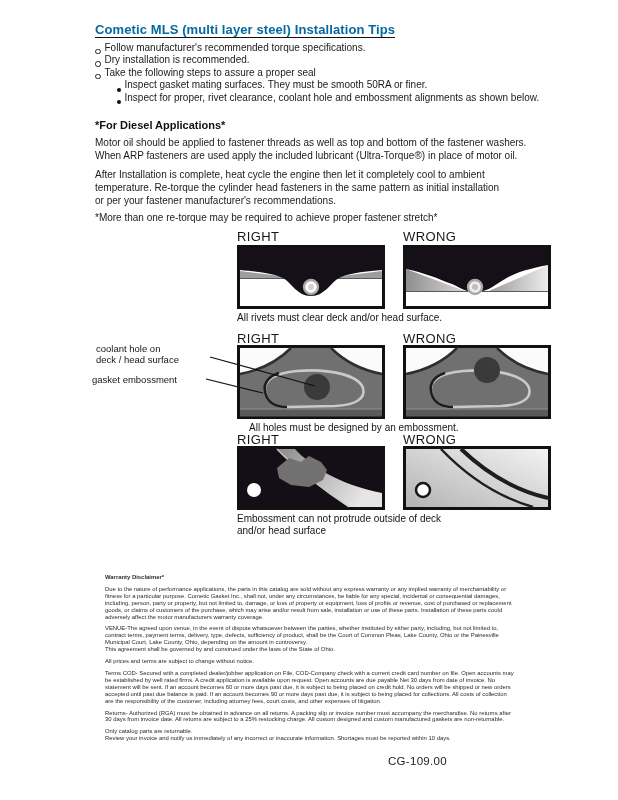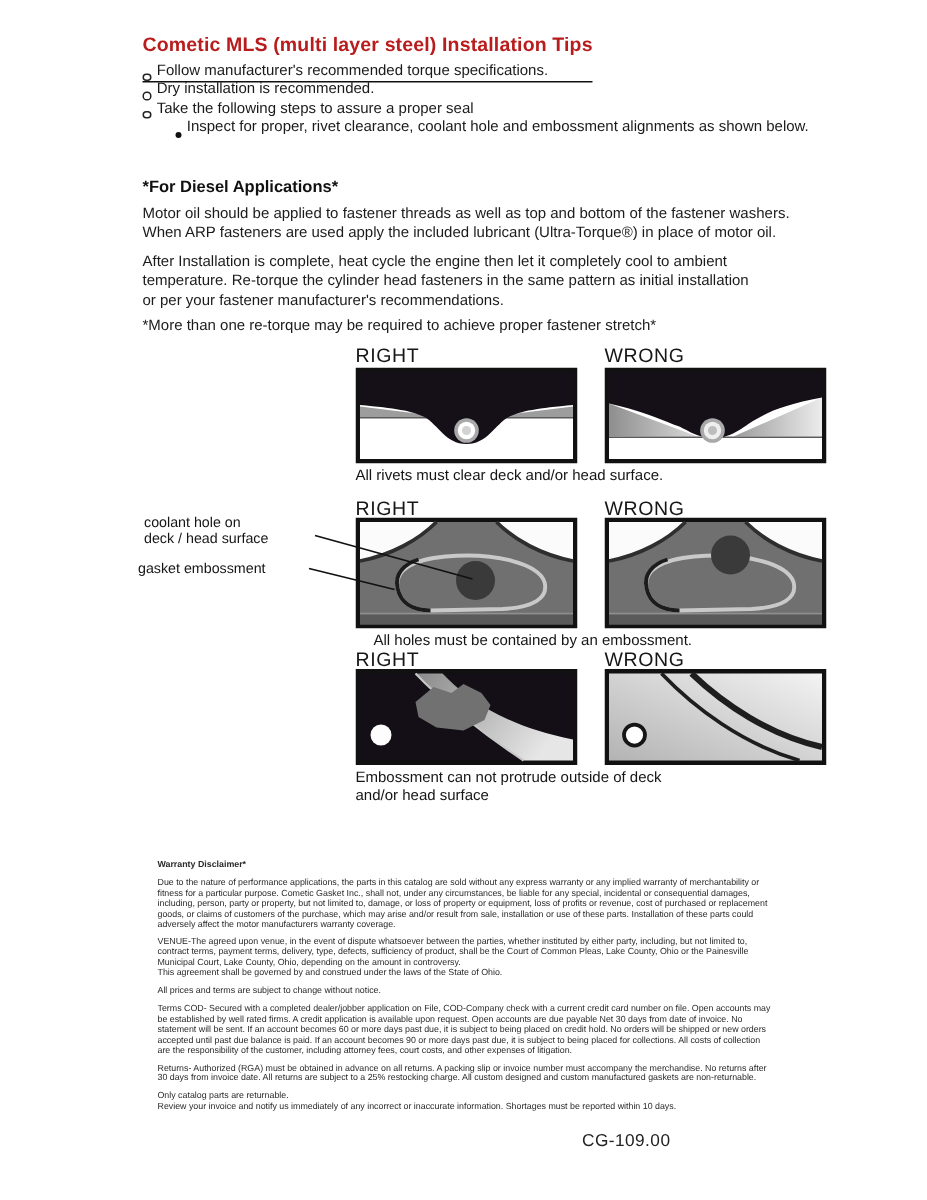--- a/index.html
+++ b/index.html
@@ -4,22 +4,22 @@
 <style>
   html,body{margin:0;padding:0;}
   .page{
     position:relative; width:618px; height:800px; background:#ffffff;
     font-family:"Liberation Sans", sans-serif; color:#1a1a1a; overflow:hidden;
   }
   .abs{position:absolute;}
   .lines{white-space:pre-line;}
 
   .title{
-    left:95px; top:22px; font-size:13px; font-weight:bold; color:#b91c1c;
-    border-bottom:1.5px solid #111; padding-bottom:17px; letter-spacing:0.1px;
+    left:95px; top:22px; font-size:13px; font-weight:bold; color:#0369a1;
+    border-bottom:1.5px solid #111; padding-bottom:0; letter-spacing:0.1px;
   }
   .tips{left:95px; top:42px; width:470px; font-size:10px;}
   .tip-row{display:flex; align-items:flex-end; line-height:12.4px;}
   .tip-row.sub{margin-left:22px;}
   .mark-o{flex:0 0 auto; width:3.5px; height:3.5px; border:1px solid #222; border-radius:50%; margin:3.5px 4px 0 0;}
   .mark-f{flex:0 0 auto; width:4px; height:4px; background:#111; border-radius:50%; margin:3.5px 3.5px 0 0;}
 
   .diesel-h{left:95px; top:119px; font-size:11px; font-weight:bold; color:#111;}
   .bodytext{font-size:10px; line-height:13px; color:#1b1b1b;}
   .p1{left:95px; top:136px; width:470px;}
@@ -51,20 +51,24 @@
       <span class="mark-o"></span>
       <span>Follow manufacturer's recommended torque specifications.</span>
     </div>
     <div class="tip-row">
       <span class="mark-o"></span>
       <span>Dry installation is recommended.</span>
     </div>
     <div class="tip-row">
       <span class="mark-o"></span>
       <span>Take the following steps to assure a proper seal</span>
+    </div>
+    <div class="tip-row sub">
+      <span class="mark-f"></span>
+      <span>Inspect gasket mating surfaces.  They must be smooth 50RA or finer.</span>
     </div>
     <div class="tip-row sub">
       <span class="mark-f"></span>
       <span>Inspect for proper, rivet clearance, coolant hole and embossment alignments as shown below.</span>
     </div>
   </div>
 
   <div class="abs diesel-h">*For Diesel Applications*</div>
   <div class="abs bodytext lines p1">Motor oil should be applied to fastener threads as well as top and bottom of the fastener washers.
 When ARP fasteners are used apply the included lubricant (Ultra-Torque®) in place of motor oil.</div>
@@ -141,21 +145,21 @@
     <path d="M28,47 C26,35 38,28 60,26 C94,23 122,31 126,43 C129,54 118,60 98,61 L50,62 C38,62 30,57 28,47 Z" stroke="#c9c9c9" stroke-width="2.6" fill="none"></path>
     <path d="M50,62 C38,62 30,57 28,47 C26,38 32,31 42,28" stroke="#1c1c1c" stroke-width="2.6" fill="none"></path>
     <circle cx="84" cy="25" r="13" fill="#3a3a3a"></circle>
   </svg>
 
   <svg class="abs leader" style="left:100px; top:340px; width:230px; height:62px;" viewBox="0 0 230 62">
     <line x1="110" y1="17" x2="215" y2="46" stroke="#111" stroke-width="1.2"></line>
     <line x1="106" y1="39" x2="163" y2="53" stroke="#111" stroke-width="1.2"></line>
   </svg>
 
-  <div class="abs caption" style="left:249px; top:422px;">All holes must be contained by an embossment.</div>
+  <div class="abs caption" style="left:249px; top:422px;">All holes must be designed by an embossment.</div>
 
   <div class="abs hdr" style="left:237px; top:432px;">RIGHT</div>
   <div class="abs hdr" style="left:403px; top:432px;">WRONG</div>
 
   <svg class="abs panel" style="left:237px; top:446px;" viewBox="0 0 148 64">
     <defs>
       <linearGradient id="g3" x1="0" y1="0" x2="1" y2="0.4">
         <stop offset="0" stop-color="#8a8a8a"></stop>
           <stop offset="1" stop-color="#e6e6e6"></stop>
       </linearGradient>

